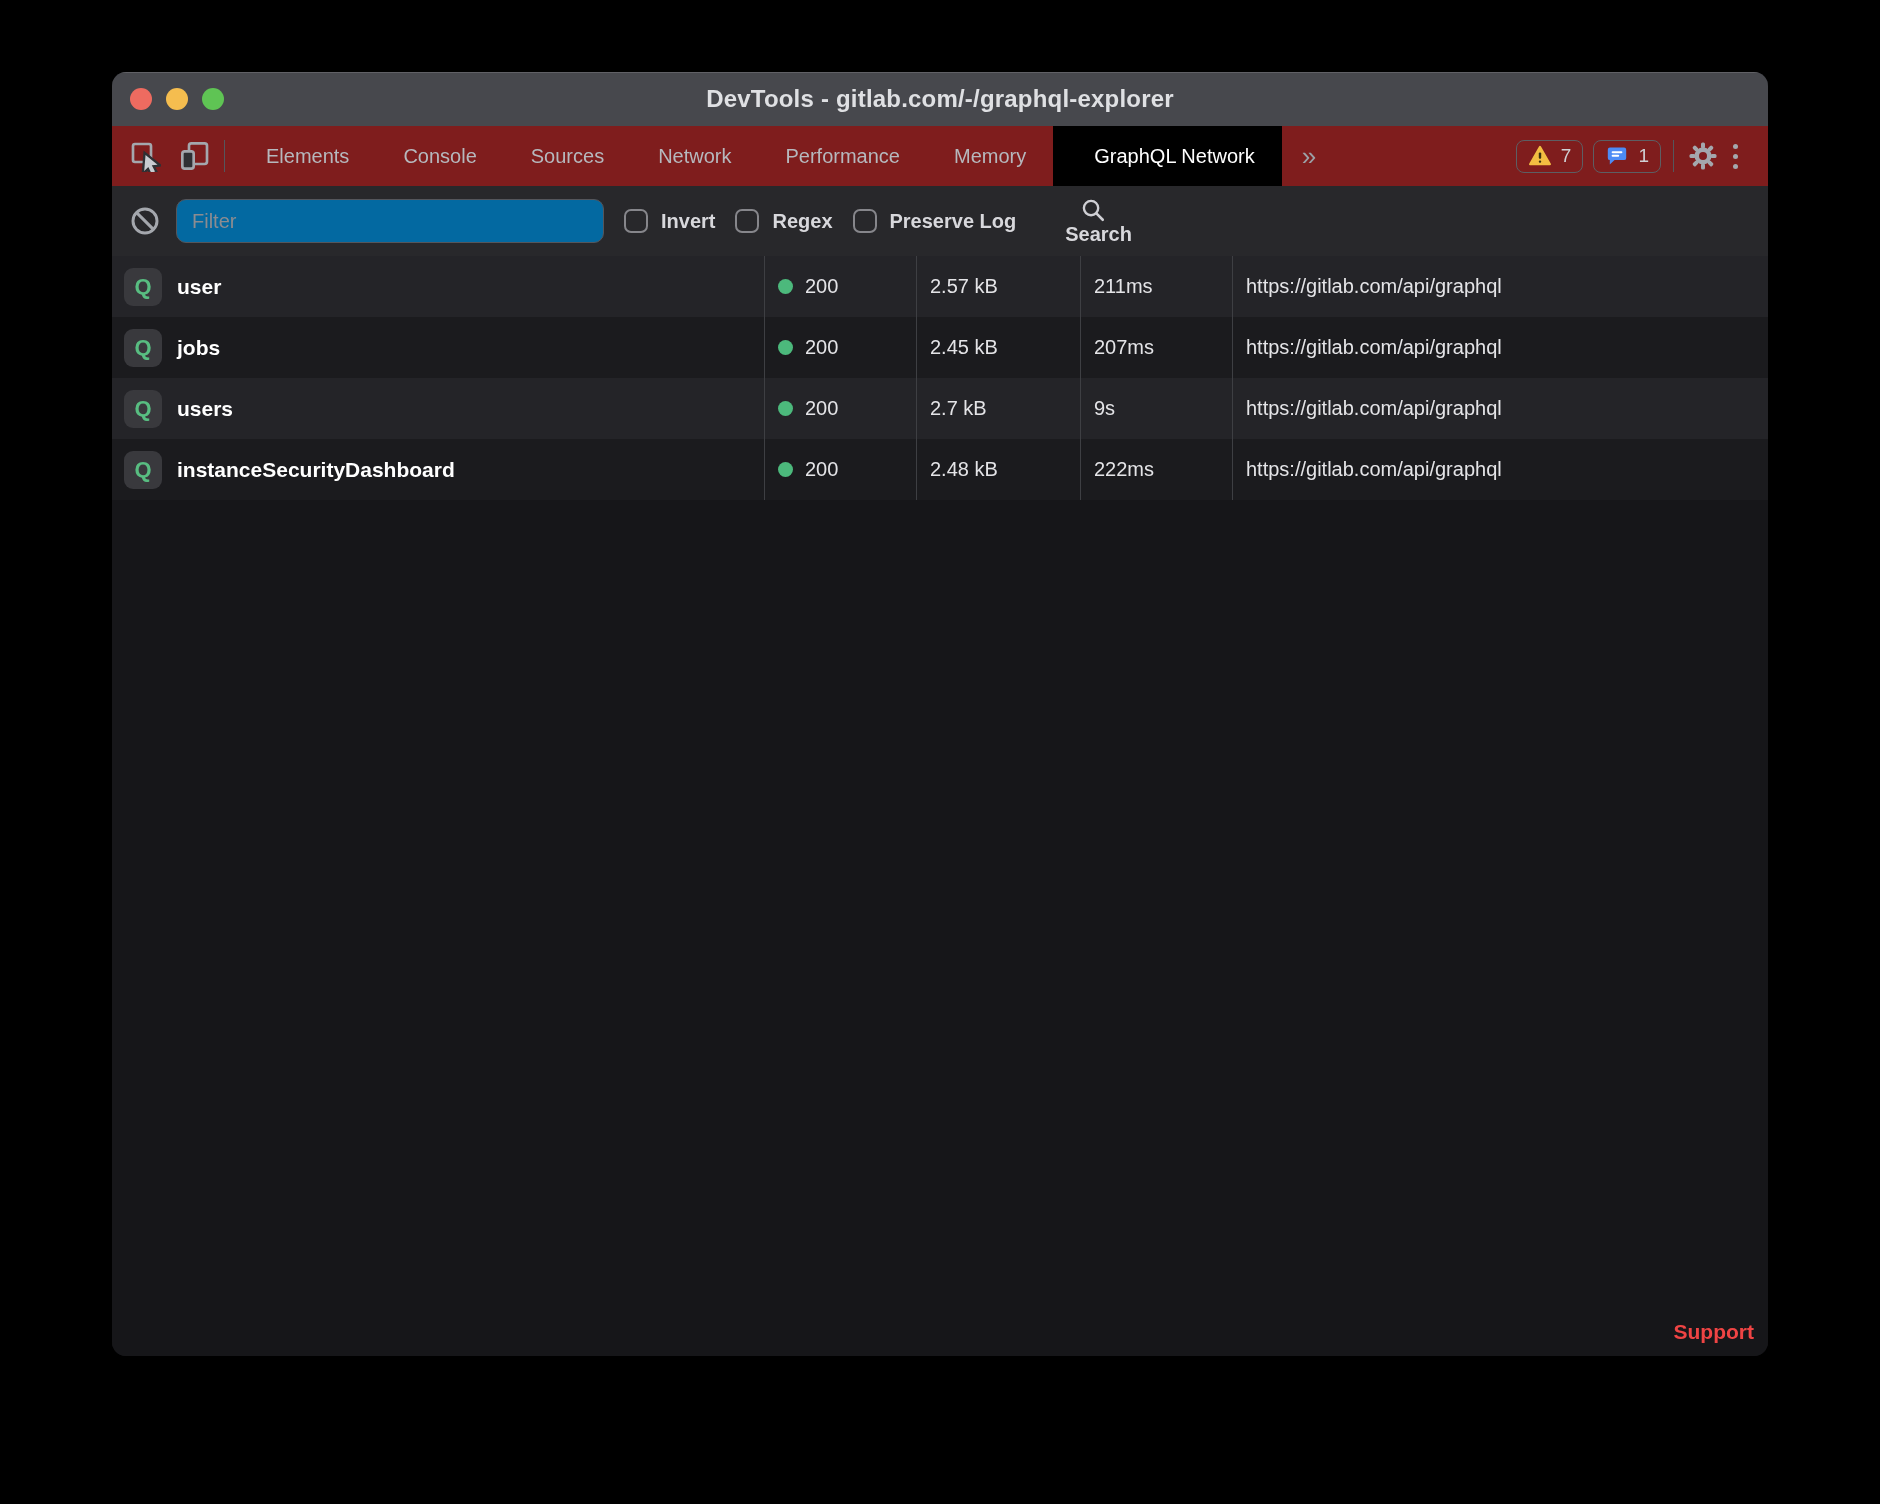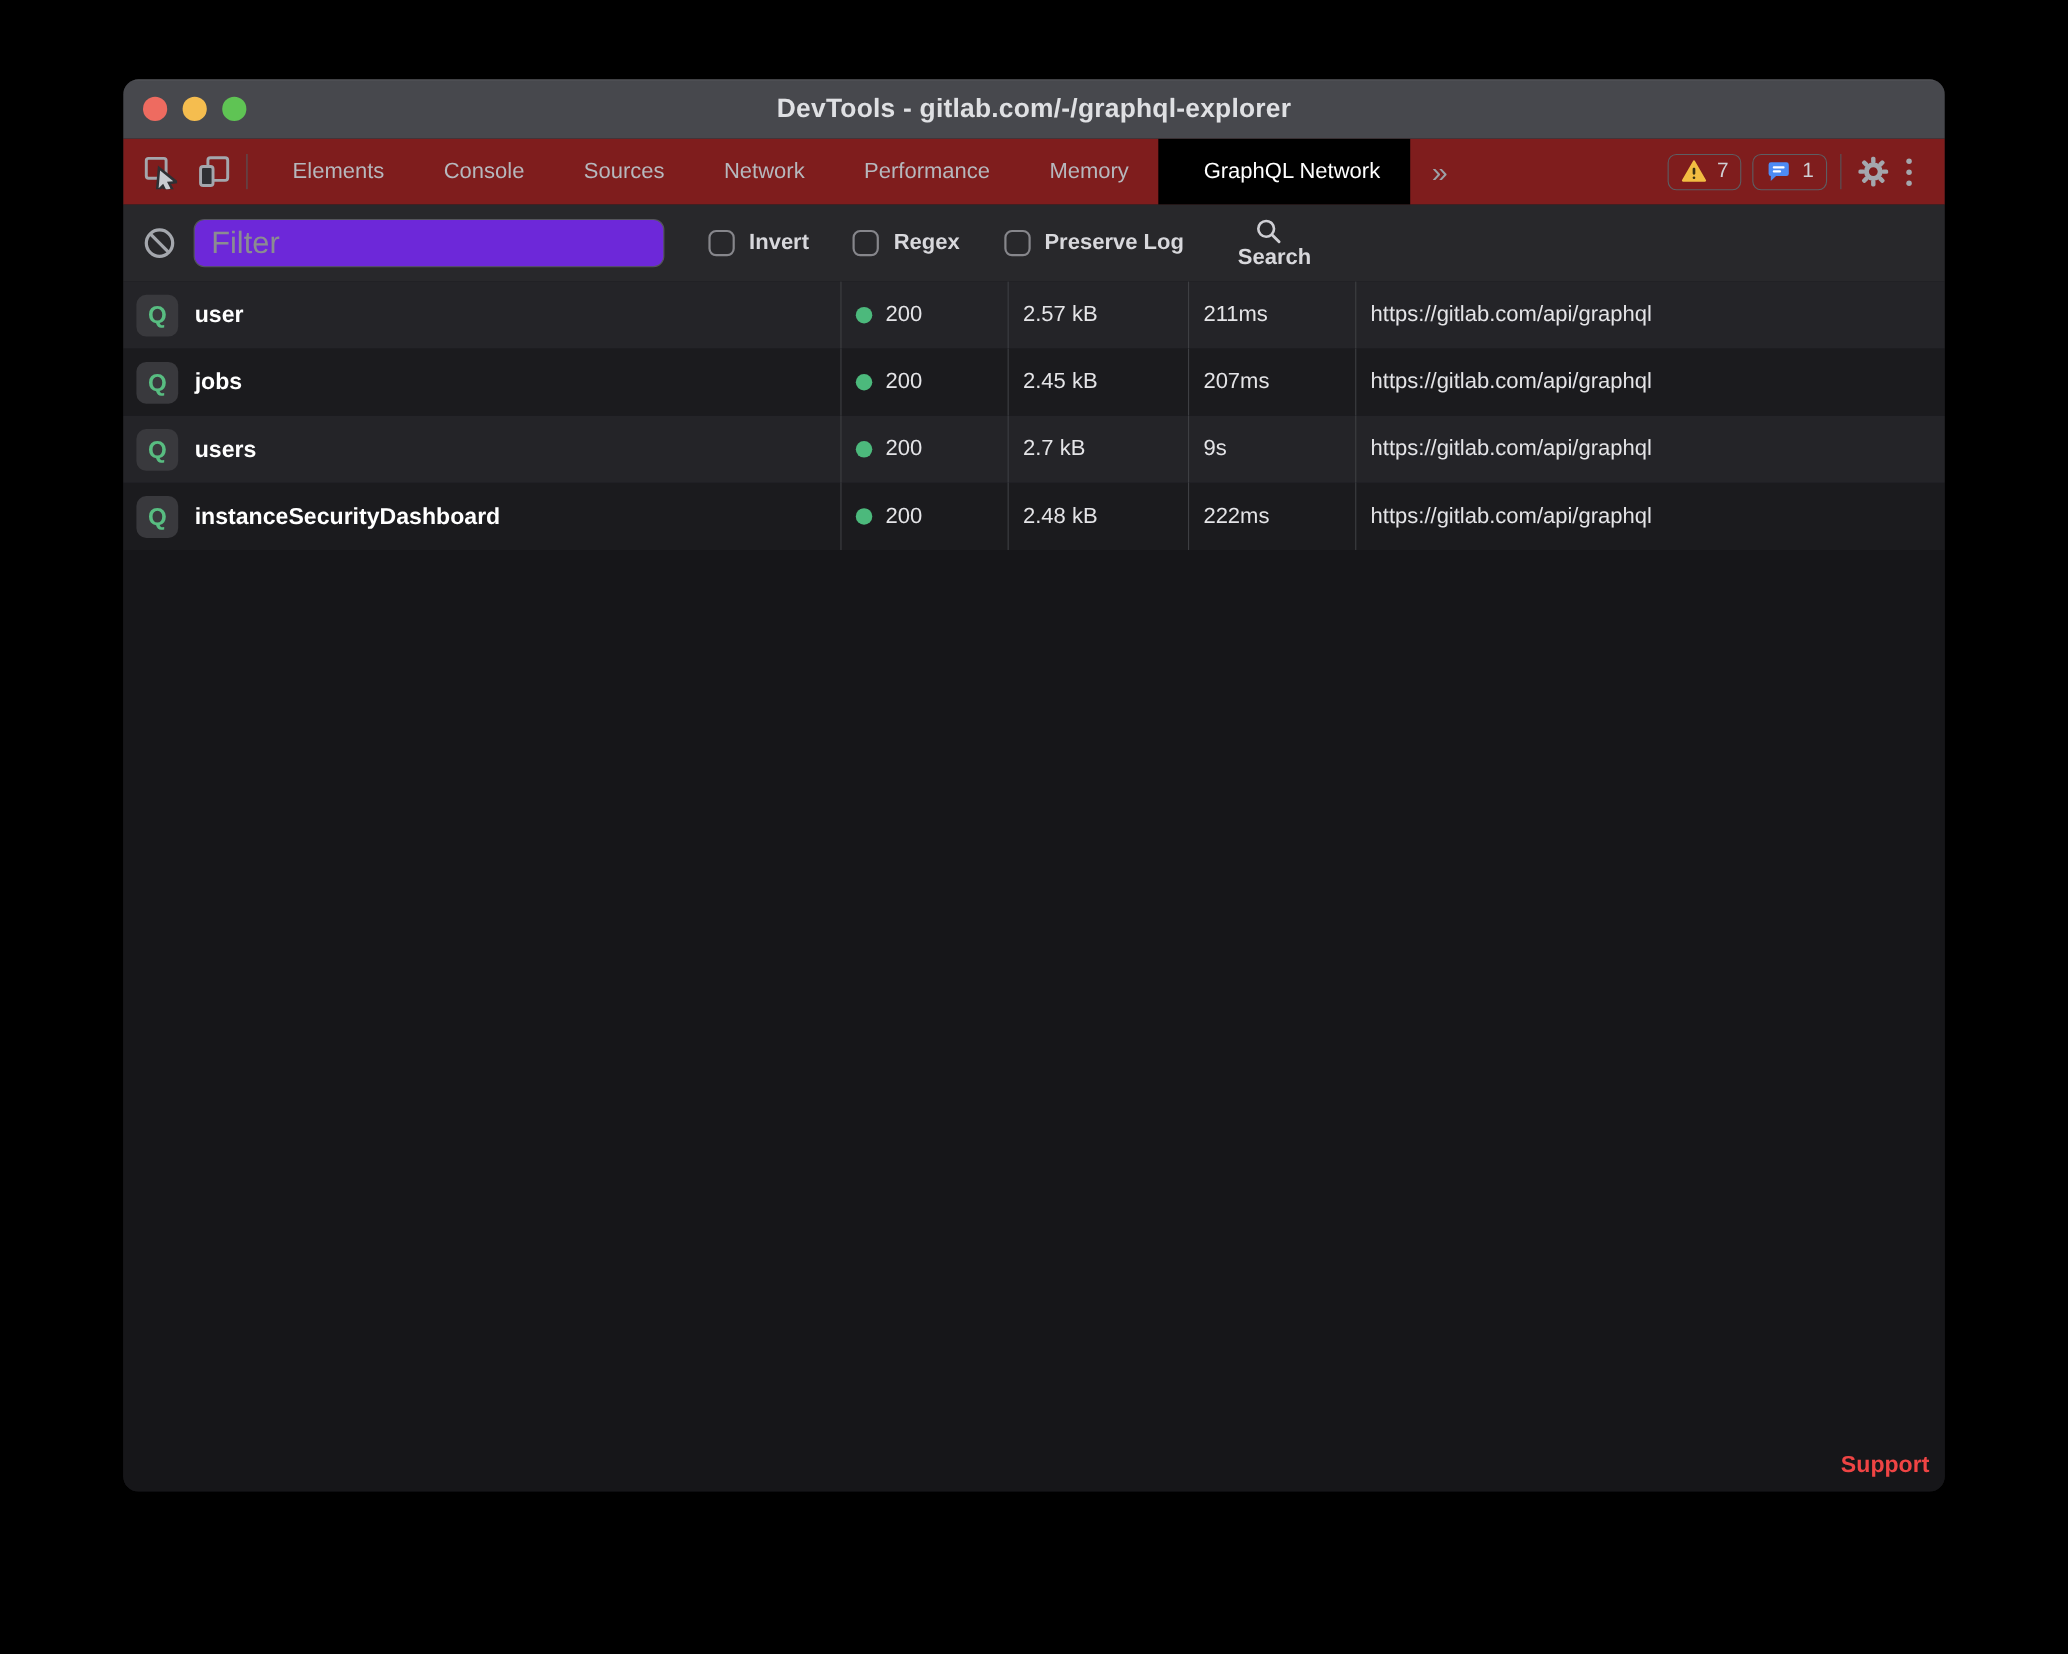--- a/index.html
+++ b/index.html
@@ -34,24 +34,24 @@
   .tab-right{margin-left:auto;display:flex;align-items:center;padding-right:18px;}
   .badge{display:flex;align-items:center;gap:9px;height:33px;padding:0 11px;
     border:1.5px solid #5d5e63;border-radius:8px;}
   .badge + .badge{margin-left:10px;}
   .badge .count{font-size:19px;color:#cfd0d4;}
   .kebab{display:flex;flex-direction:column;gap:5px;align-items:center;width:30px;}
   .kebab i{width:5px;height:5px;border-radius:50%;background:#a4a7ad;display:block;}
   
   .toolbar{height:70px;flex:0 0 70px;background:#28282b;display:flex;align-items:center;padding-left:16px;}
   .filter-input{width:428px;height:44px;margin-left:14px;border-radius:10px;
-    background:#6d28d9;border:1px solid #55565b;color:#e6e6e9;font-size:28px;
+    background:#0369a1;border:1px solid #55565b;color:#e6e6e9;font-size:20px;
     padding:0 15px;outline:none;font-family:inherit;}
   .filter-input::placeholder{color:#8b8c91;}
-  .chkgroup{display:flex;align-items:flex-start;margin-left:40px;}
+  .chkgroup{display:flex;align-items:center;margin-left:20px;}
   .chkbox{width:24px;height:24px;border:2px solid #86868b;border-radius:7px;background:transparent;}
   .chklabel{margin-left:13px;font-size:20px;font-weight:bold;color:#d8d8dc;}
   .searchgroup{display:flex;align-items:center;margin-left:38px;flex-direction:column;}
   .searchgroup .chklabel{margin-left:11px;}
   
   .grid-row{display:grid;grid-template-columns:653px 152px 164px 152px 1fr;}
   .thead{height:58px;flex:0 0 58px;background:#29292c;border-top:1px solid #44454a;border-bottom:1px solid #44454a;}
   .hcell{display:flex;align-items:center;padding-left:13px;font-size:20px;font-weight:bold;color:#fff;
     border-right:1px solid #3e3f43;}
   .hcell:first-child{padding-left:12px;}

